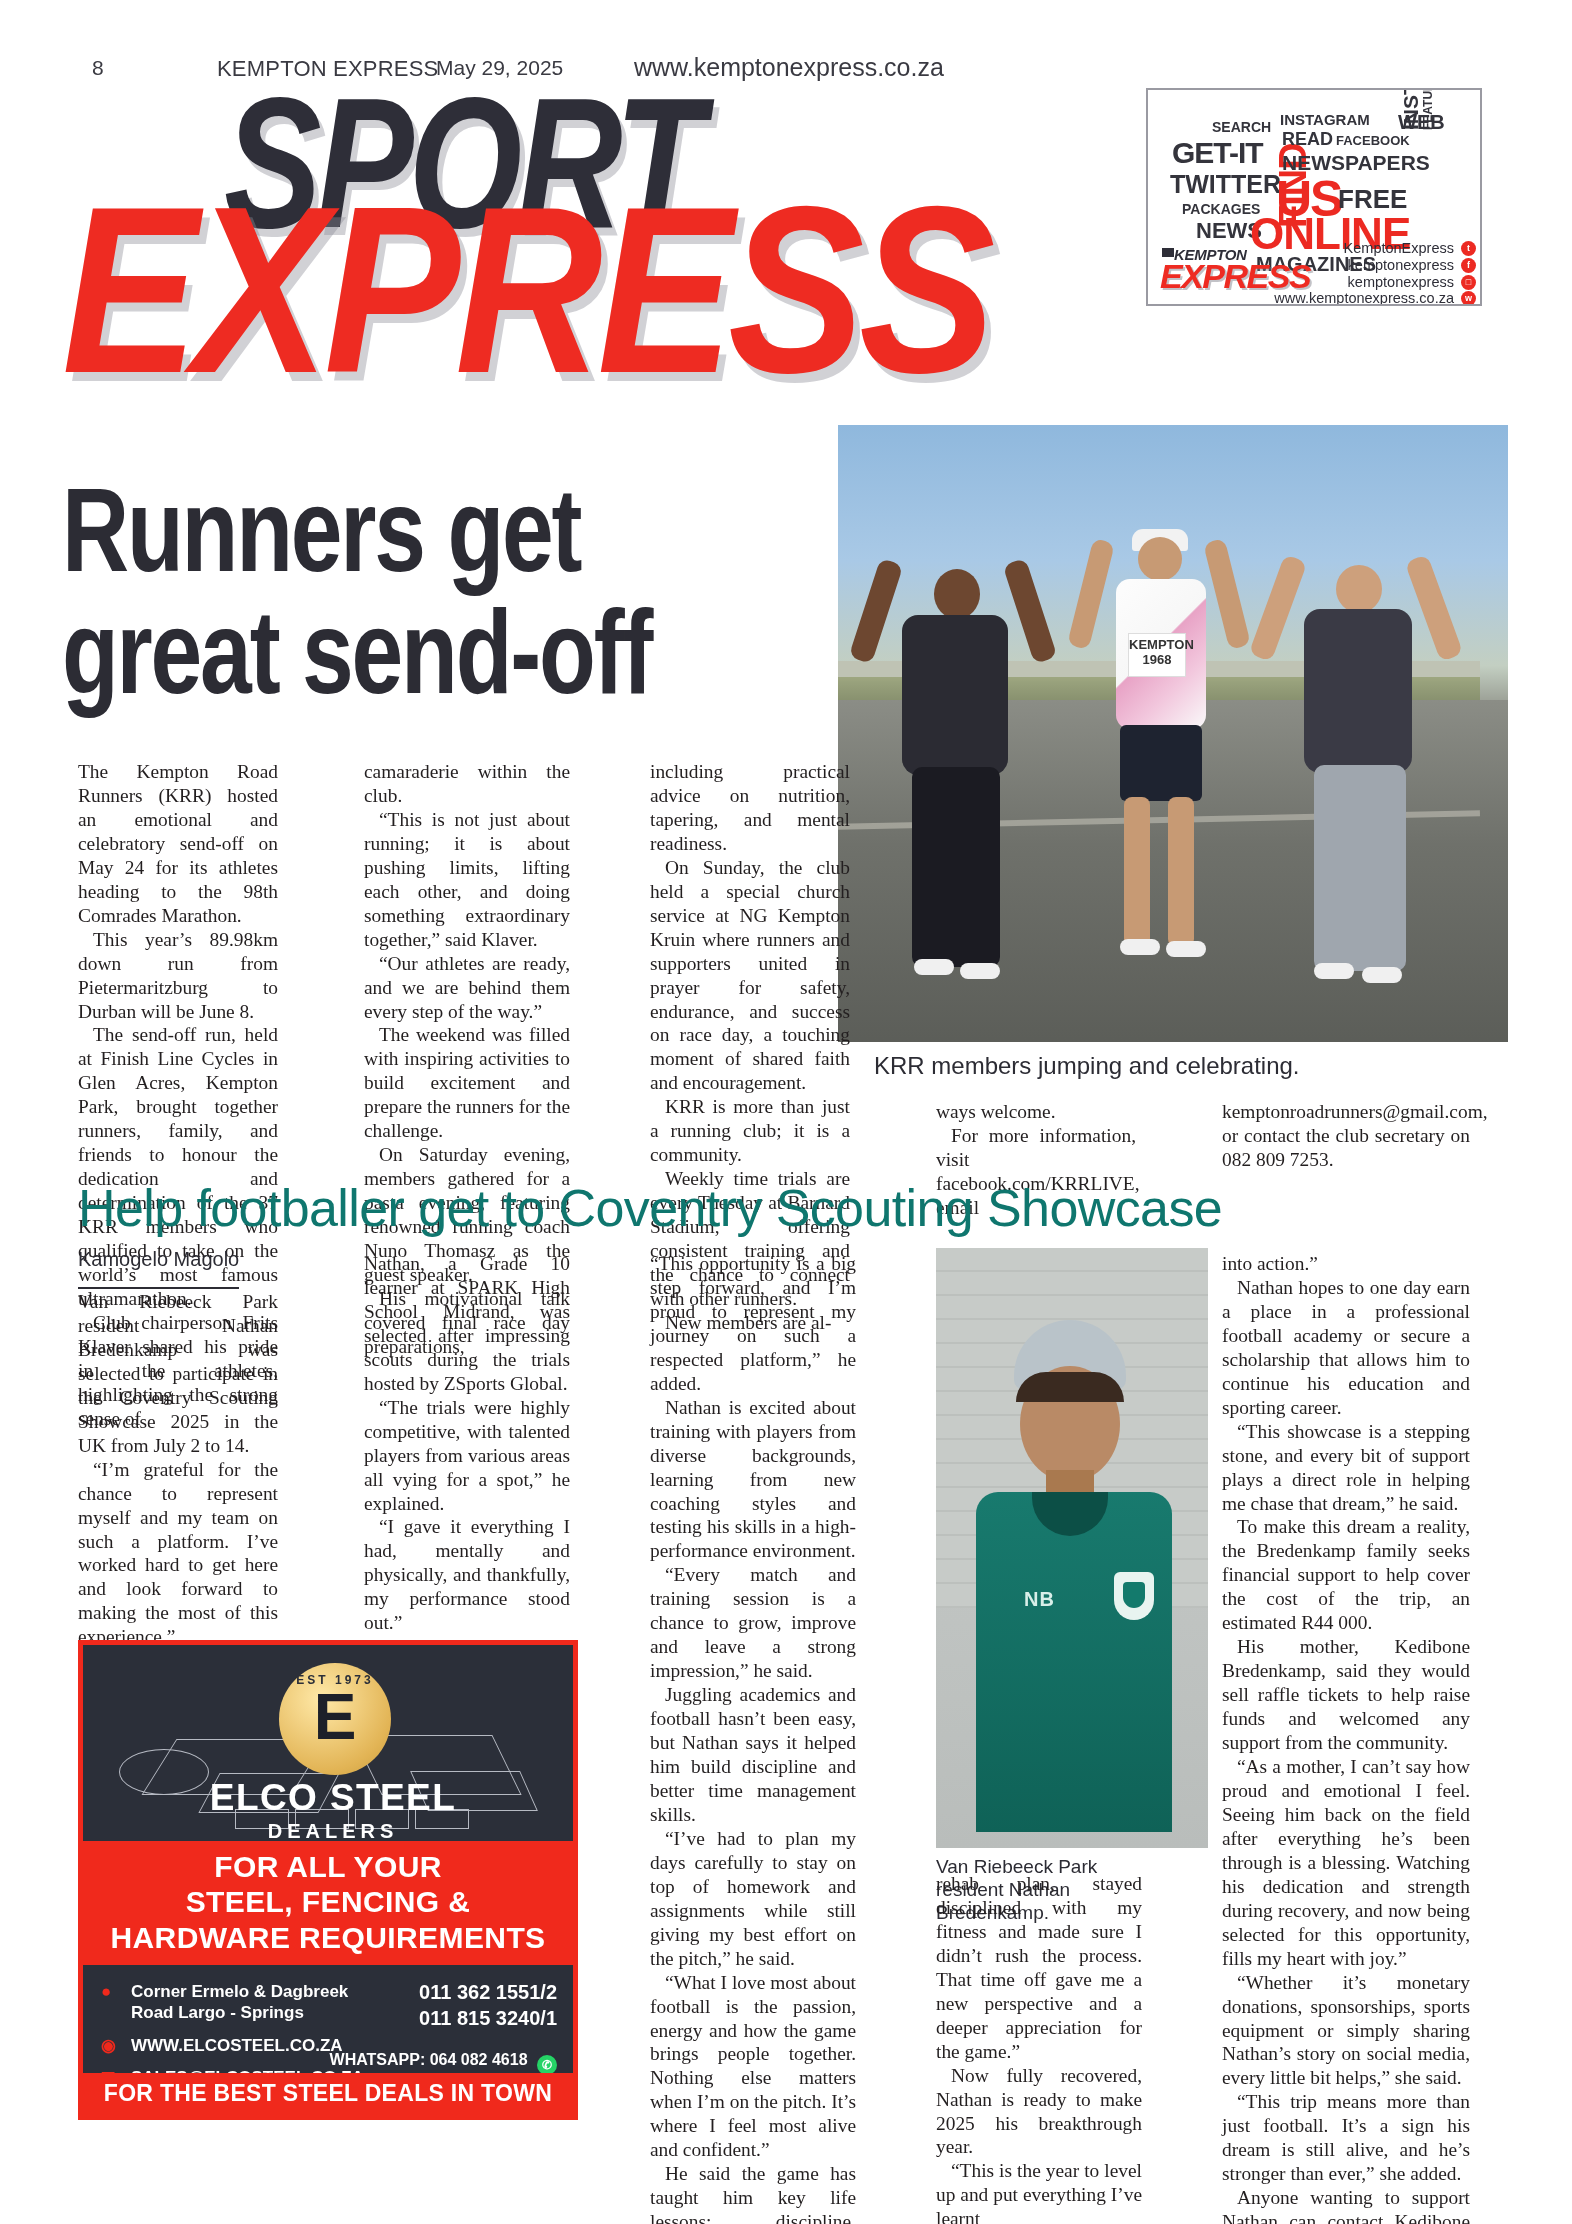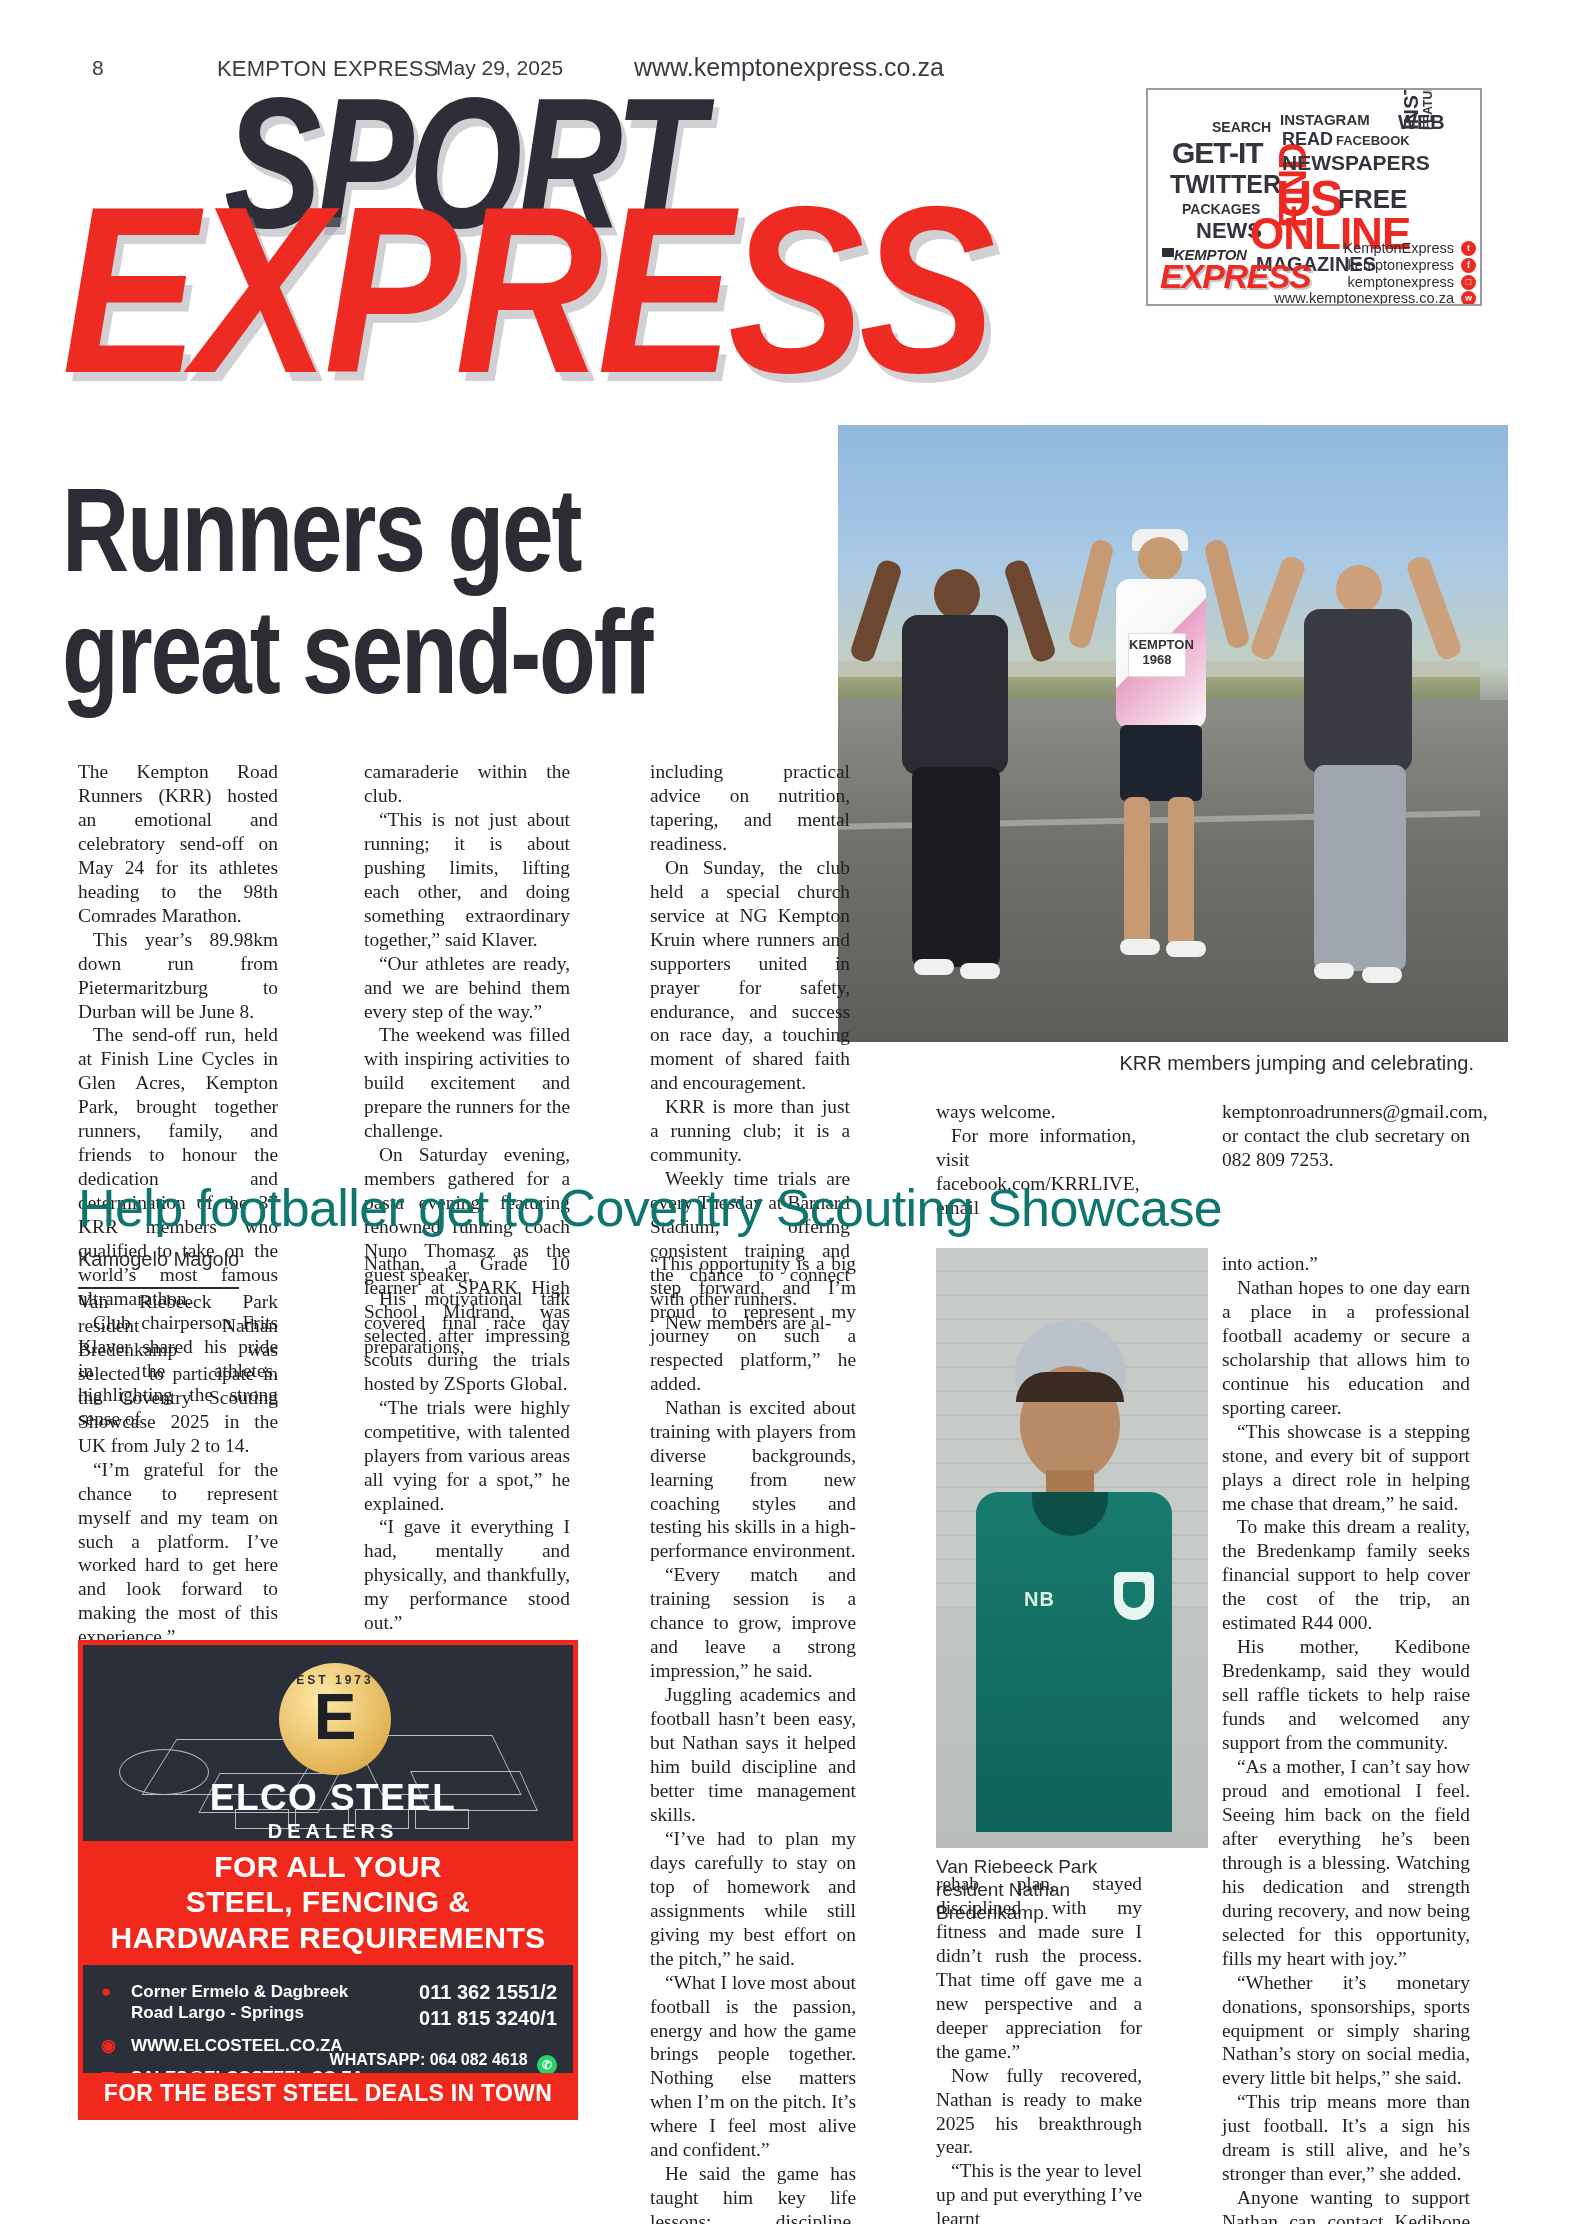--- a/index.html
+++ b/index.html
@@ -126,21 +126,21 @@
   .r-right .head { position:absolute; left:70px; top:22px; width:46px; height:48px; border-radius:50%; background:#cda07c; }
   .r-right .torso { position:absolute; left:38px; top:66px; width:108px; height:164px; background:#3a3a45; border-radius:16px; }
   .r-right .legs { position:absolute; left:48px; top:222px; width:92px; height:206px; background:#9fa6ae; border-radius:10px; }
   .r-right .armL { position:absolute; left:0px; top:12px; width:24px; height:106px; background:#cda07c;
                    border-radius:10px; transform: rotate(20deg); }
   .r-right .armR { position:absolute; left:156px; top:12px; width:24px; height:106px; background:#cda07c;
                    border-radius:10px; transform: rotate(-20deg); }
   .shoe { position:absolute; width:40px; height:16px; border-radius:8px; background:#f0f0f0; }
 
   .cap1 { position: absolute; left: 874px; top: 1052px; width: 600px;
-          font-family: "Liberation Sans", sans-serif; font-size: 20px; color: #2c2c34; text-align: right; }
+          font-family: "Liberation Sans", sans-serif; font-size: 24px; color: #2c2c34; }
 
   
   .col { position: absolute; font-size: 19.4px; line-height: 1.235; text-align: justify;
          color: #231f20; font-family: "Liberation Serif", serif; }
   .col p { text-indent: 15px; margin: 0; }
   .col p.noind { text-indent: 0; }
 
   .a1c1 { left: 78px;  top: 760px; width: 200px; }
   .a1c2 { left: 364px; top: 760px; width: 206px; }
   .a1c3 { left: 650px; top: 760px; width: 200px; }

